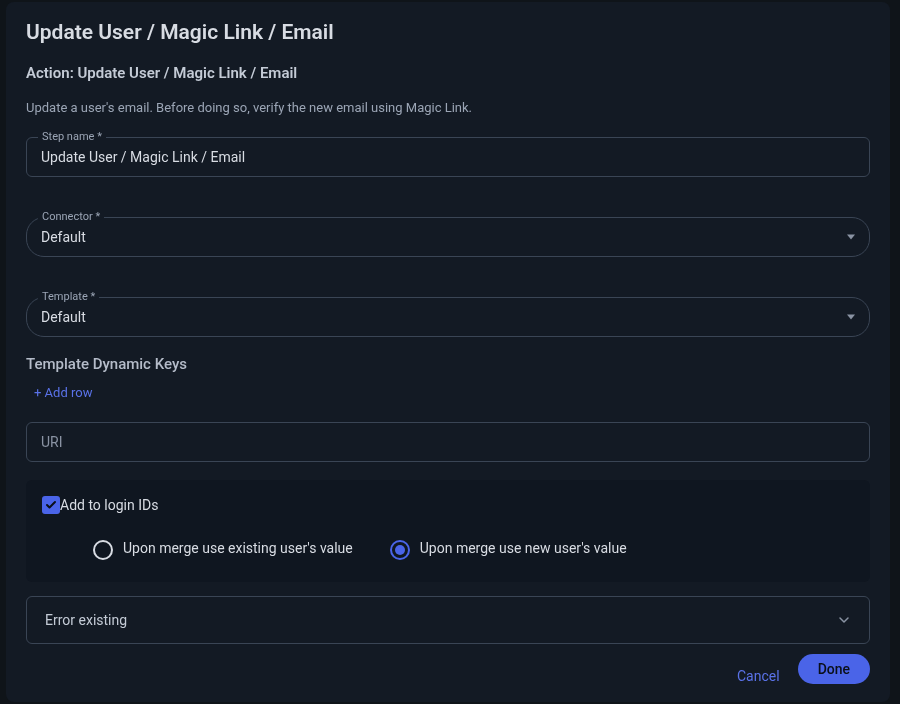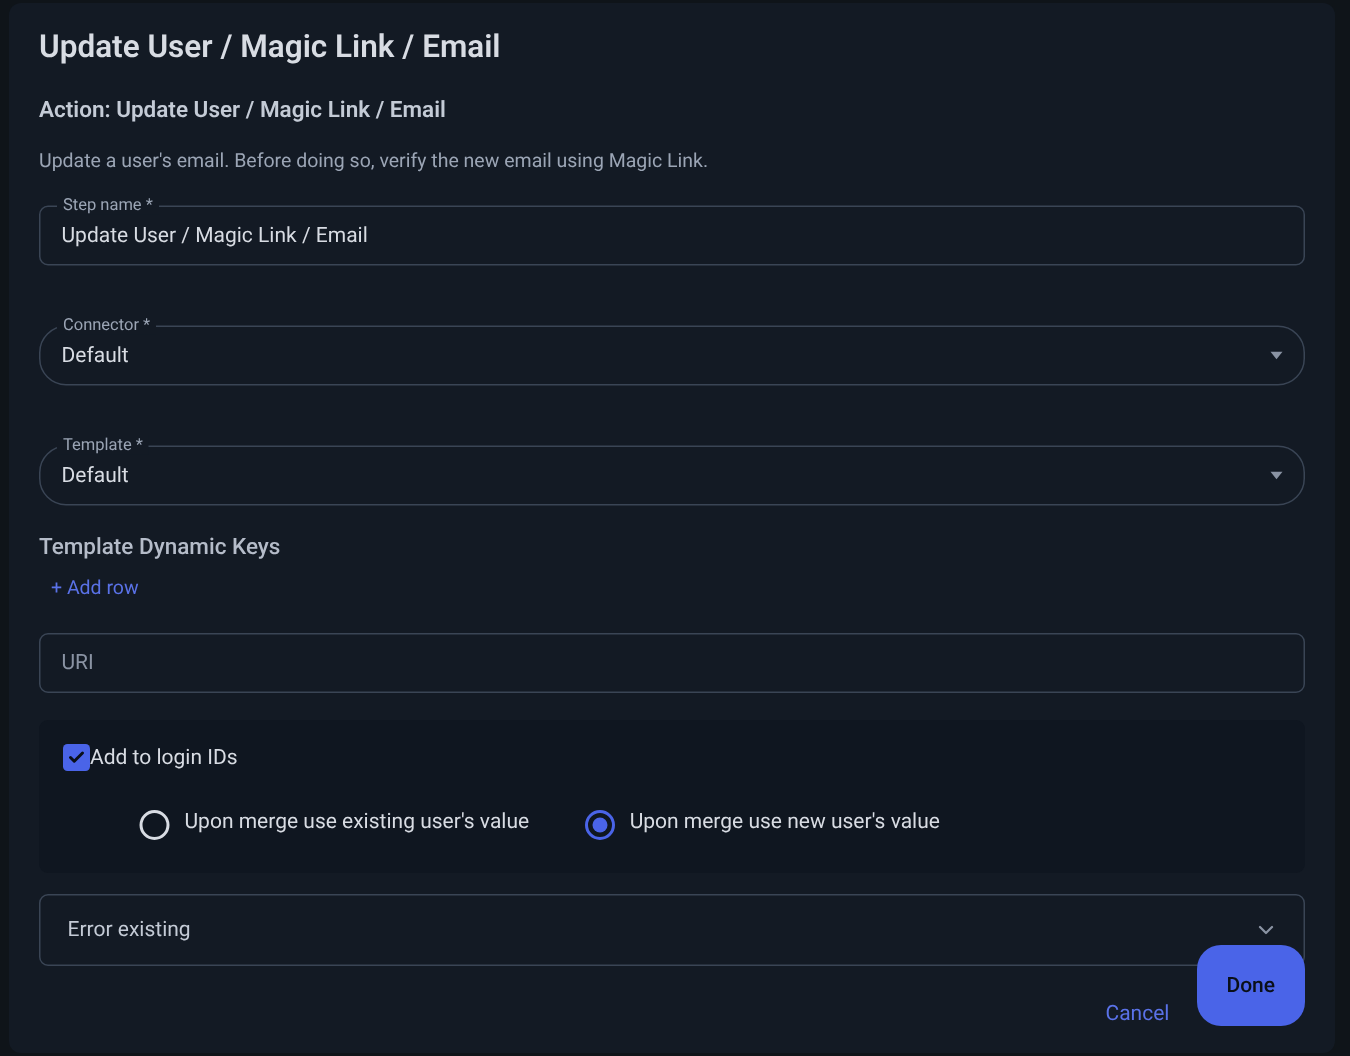--- a/index.html
+++ b/index.html
@@ -206,21 +206,21 @@
       cursor: pointer;
       background: none;
       border: none;
       font-family: inherit;
     }
     .btn-done {
       background: #4a64e8;
       color: #0a0f18;
       font-size: 14px;
       font-weight: 500;
-      padding: 19px 20px;
+      padding: 7px 20px;
       border-radius: 16px;
       cursor: pointer;
       border: none;
       font-family: inherit;
     }
   </style>
 </head>
 <body>
 
 <div class="modal">

